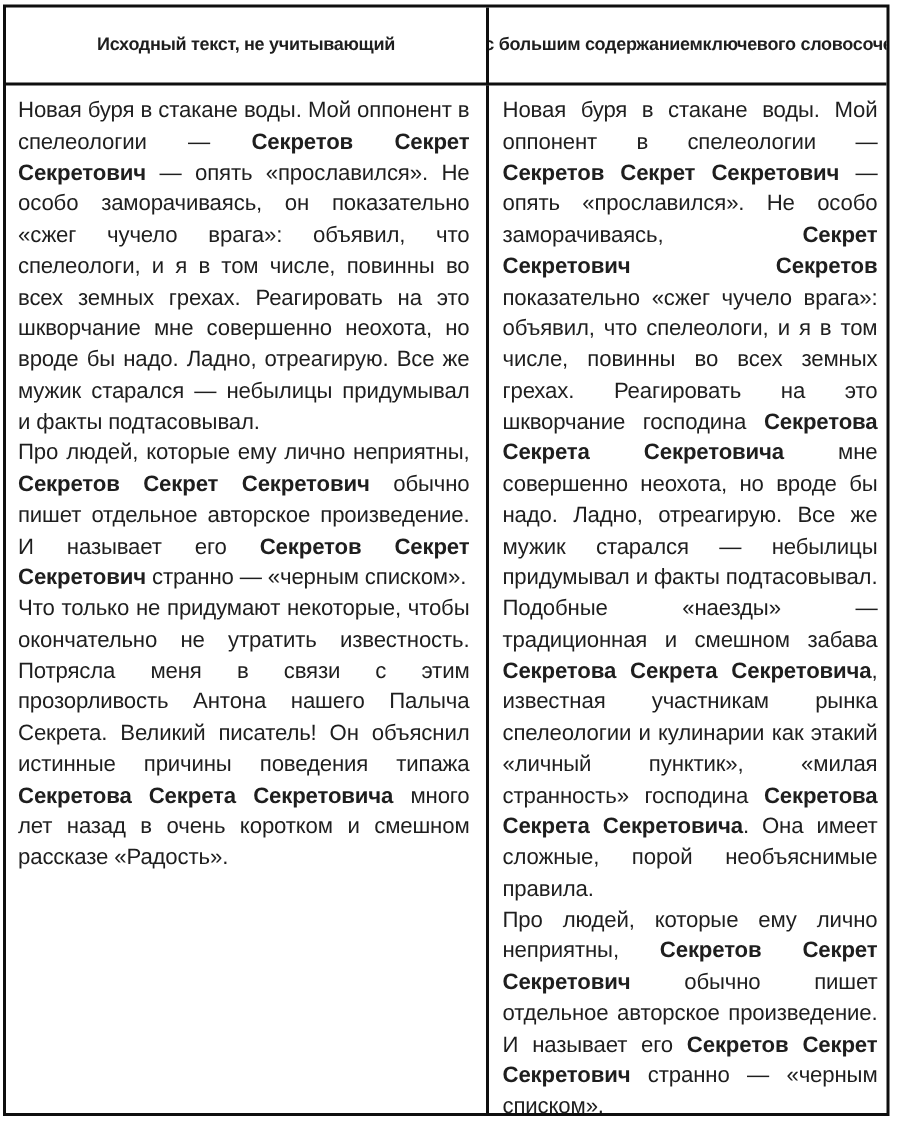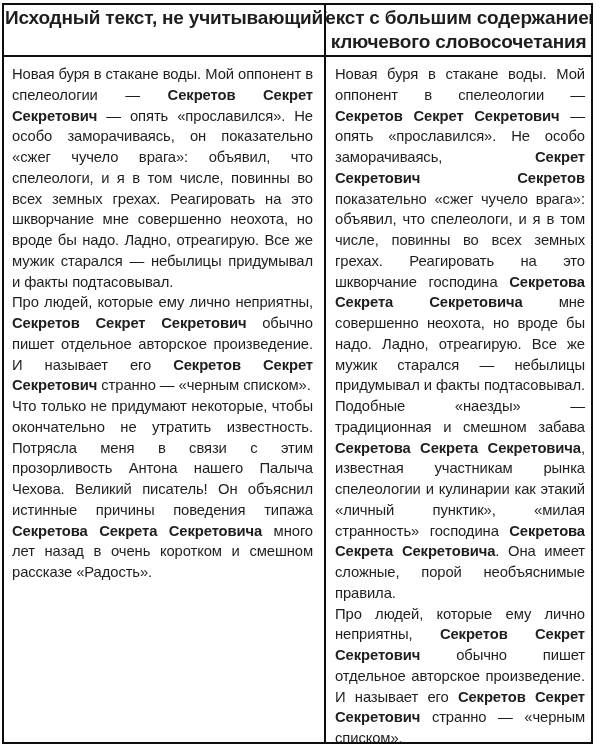--- a/index.html
+++ b/index.html
@@ -19,24 +19,24 @@
     position:absolute; left:2px; top:3px;
     width:591px; height:741px;
     border:2px solid var(--border);
     display:grid;
     grid-template-columns:322px 1fr;
     grid-template-rows:52px 1fr;
     background:var(--bg);
     box-sizing:border-box;
   }
   .hcell{
-    display:flex; flex-direction:column;
-    justify-content:space-between; align-items:center;
+    display:flex; 
+    justify-content:center; align-items:center;
     font-weight:bold;
-    font-size:19px; line-height:21px;
+    font-size:12px; line-height:21px;
     letter-spacing:-0.2px;
     border-bottom:2px solid var(--border);
     padding:2px 2px 3px 2px;
     overflow:hidden;
   }
   .hcell .hline{ white-space:nowrap; text-align:center; }
   .col-first{ border-right:2px solid var(--border); }
   .bcell{
     padding:7px 11px 0 8px;
     font-size:14.8px;
@@ -59,20 +59,20 @@
   <div class="hcell col-first">
       <div class="hline">Исходный текст, не учитывающий</div>
     </div>
   <div class="hcell">
       <div class="hline">Текст с большим содержанием</div>
       <div class="hline">ключевого словосочетания</div>
     </div>
   <div class="bcell col-first">
       <p class="para"><span>Новая буря в стакане воды. Мой оппонент в спелеологии — </span><b>Секретов Секрет Секретович</b><span> — опять «прославился». Не особо заморачиваясь, он показательно «сжег чучело врага»: объявил, что спелеологи, и я в том числе, повинны во всех земных грехах. Реагировать на это шкворчание мне совершенно неохота, но вроде бы надо. Ладно, отреагирую. Все же мужик старался — небылицы придумывал и факты подтасовывал.</span></p>
       <p class="para"><span>Про людей, которые ему лично неприятны, </span><b>Секретов Секрет Секретович</b><span> обычно пишет отдельное авторское произведение. И называет его </span><b>Секретов Секрет Секретович</b><span> странно — «черным списком».</span></p>
-      <p class="para"><span>Что только не придумают некоторые, чтобы окончательно не утратить известность. Потрясла меня в связи с этим прозорливость Антона нашего Палыча Чехова. Великий писатель! Он объяснил истинные причины поведения типажа </span><b>Секретова Секрета Секретовича</b><span> много лет назад в очень коротком и смешном рассказе «Радость».</span></p>
+      <p class="para"><span>Что только не придумают некоторые, чтобы окончательно не утратить известность. Потрясла меня в связи с этим прозорливость Антона нашего Палыча Секрета. Великий писатель! Он объяснил истинные причины поведения типажа </span><b>Секретова Секрета Секретовича</b><span> много лет назад в очень коротком и смешном рассказе «Радость».</span></p>
     </div>
   <div class="bcell right-col">
       <p class="para"><span>Новая буря в стакане воды. Мой оппонент в спелеологии — </span><b>Секретов Секрет Секретович</b><span> — опять «прославился». Не особо заморачиваясь, </span><b>Секрет Секретович Секретов</b><span> показательно «сжег чучело врага»: объявил, что спелеологи, и я в том числе, повинны во всех земных грехах. Реагировать на это шкворчание господина </span><b>Секретова Секрета Секретовича</b><span> мне совершенно неохота, но вроде бы надо. Ладно, отреагирую. Все же мужик старался — небылицы придумывал и факты подтасовывал.</span></p>
       <p class="para"><span>Подобные «наезды» — традиционная и смешном забава </span><b>Секретова Секрета Секретовича</b><span>, известная участникам рынка спелеологии и кулинарии как этакий «личный пунктик», «милая странность» господина </span><b>Секретова Секрета Секретовича</b><span>. Она имеет сложные, порой необъяснимые правила.</span></p>
       <p class="para"><span>Про людей, которые ему лично неприятны, </span><b>Секретов Секрет Секретович</b><span> обычно пишет отдельное авторское произведение. И называет его </span><b>Секретов Секрет Секретович</b><span> странно — «черным списком».</span></p>
     </div>
 </div>
 
 </body></html>

